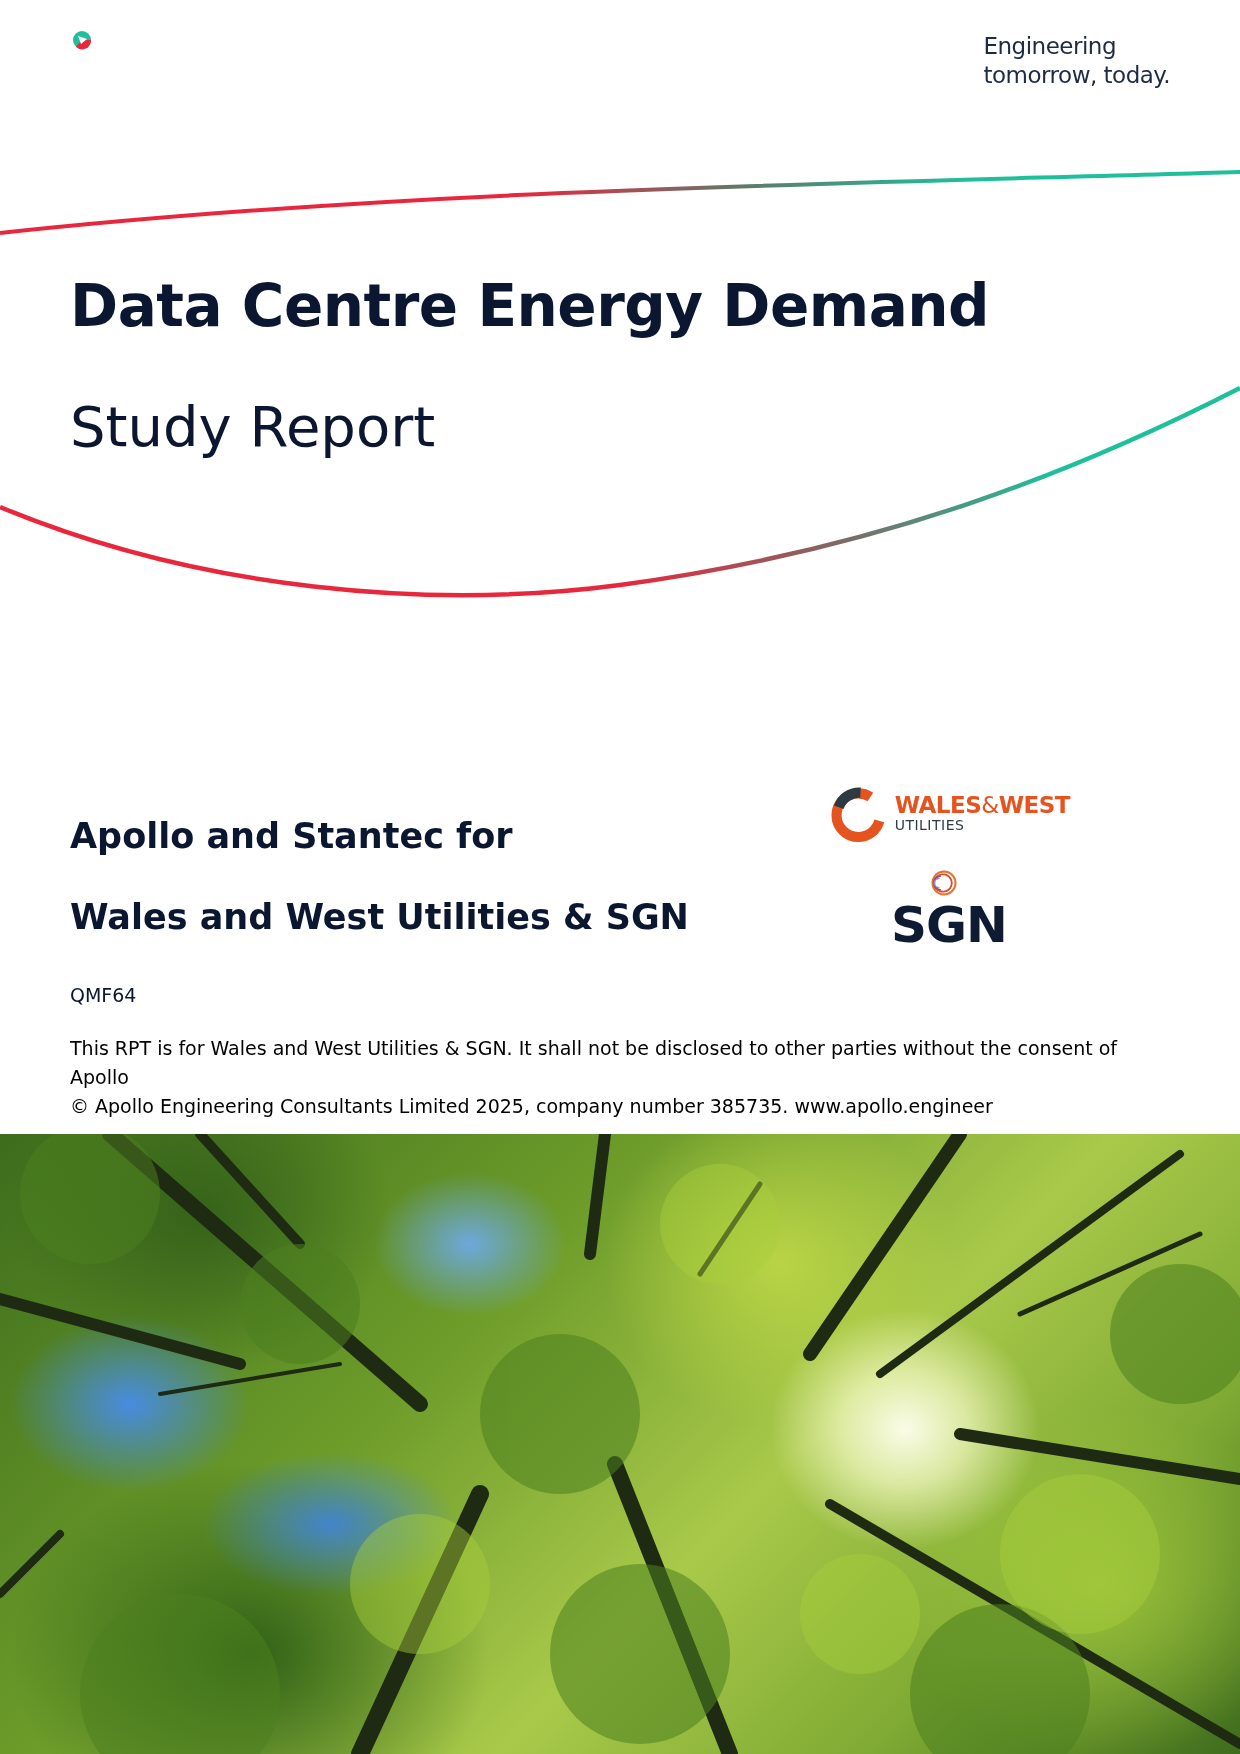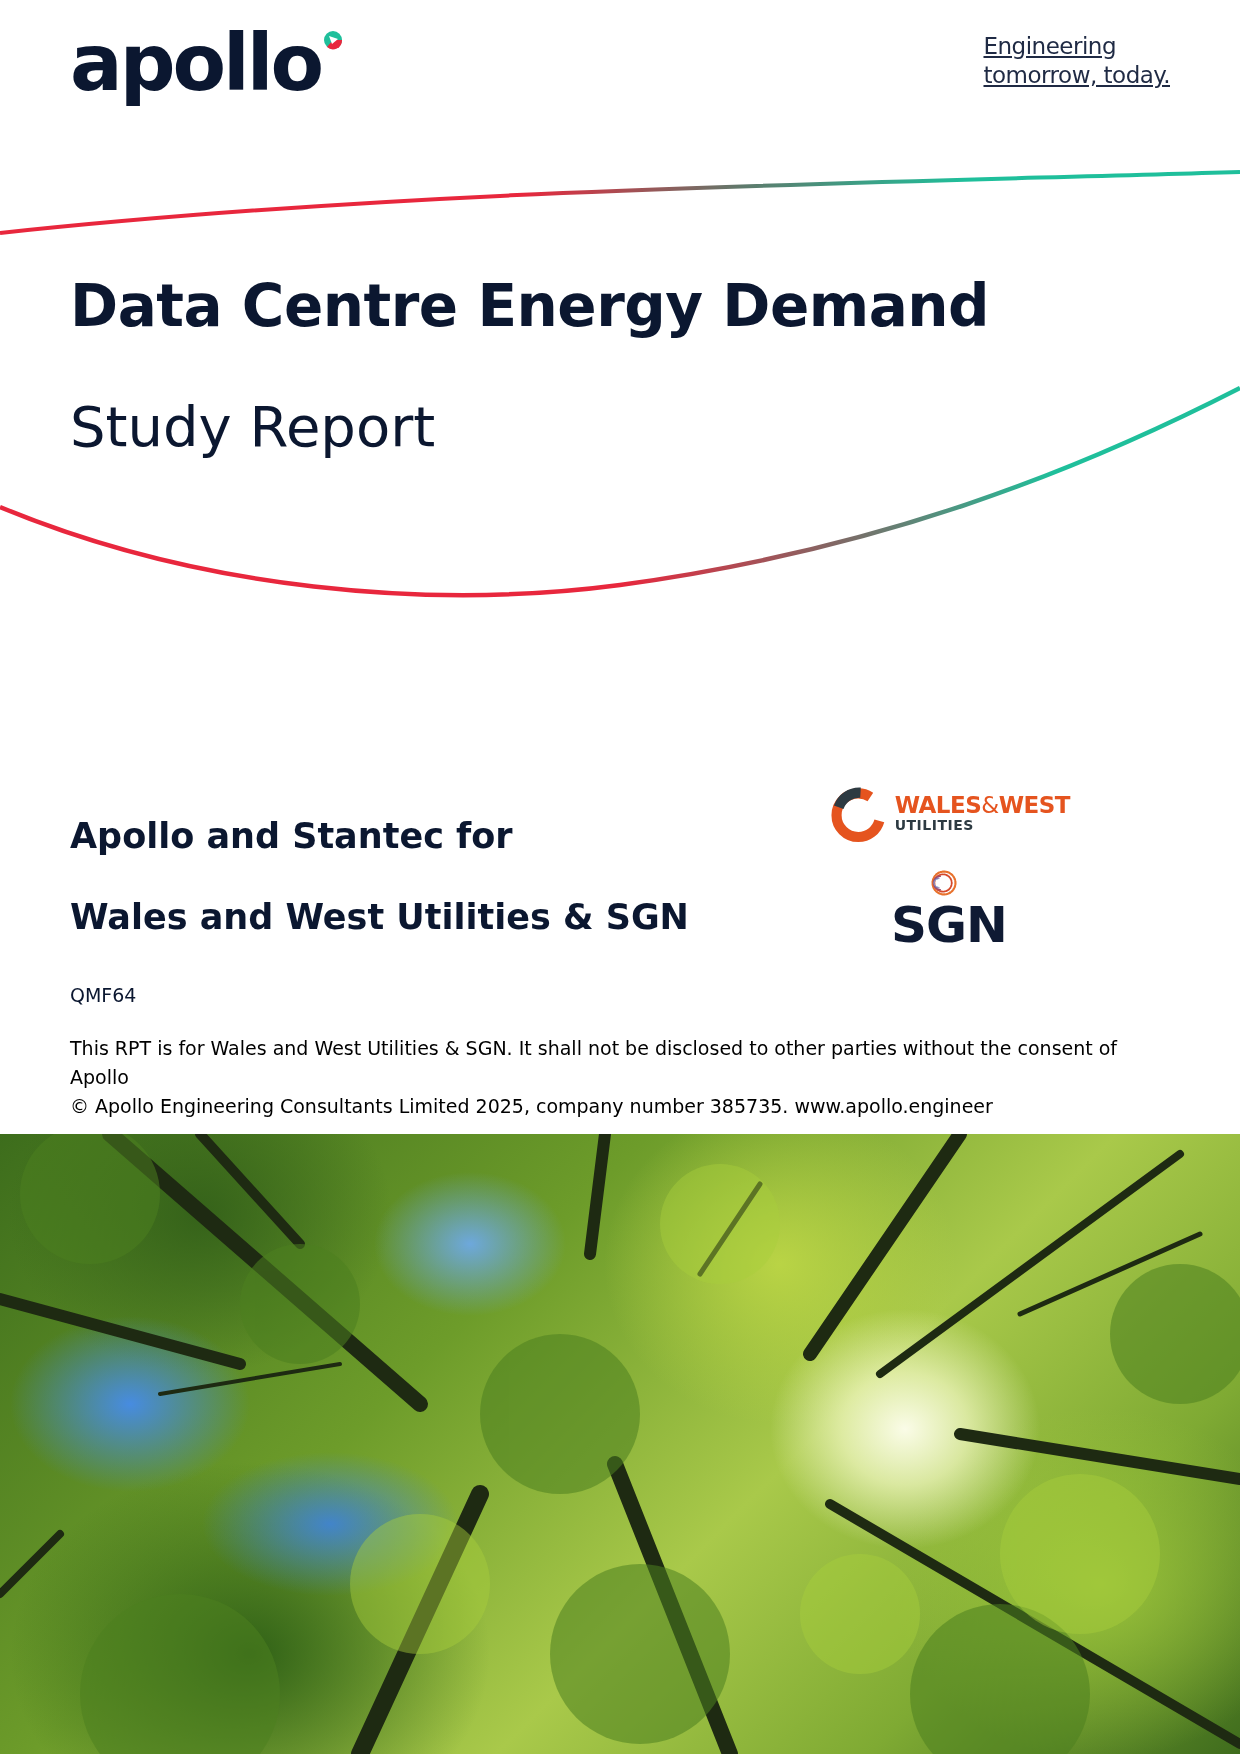--- a/index.html
+++ b/index.html
@@ -13,21 +13,21 @@
     
     .logo { left: 70px; top: 26px; height: 80px; display: flex; align-items: flex-start; }
     .logo-word {
       font-family: "DejaVu Sans", sans-serif; font-weight: bold;
       font-size: 78px; letter-spacing: -3px; line-height: 74px; color: #0b1730;
     }
     .logo-mark { width: 20px; height: 20px; margin-left: 2px; margin-top: 4px; }
 
     .tagline {
       right: 70px; top: 32px; font-size: 23px; line-height: 29px; color: #1f2a44;
-      font-family: "DejaVu Sans", sans-serif; letter-spacing: -0.5px; text-decoration: underline;
+      font-family: "DejaVu Sans", sans-serif; letter-spacing: -0.5px;
     }
 
     .curves { left: 0; top: 0; width: 1240px; height: 1754px; pointer-events: none; }
 
     .title {
       left: 70px; top: 272px; font-size: 58px; font-weight: bold; color: #0b1730;
       letter-spacing: -0.5px; white-space: nowrap;
     }
     .subtitle {
       left: 70px; top: 394px; font-size: 56px; font-weight: normal; color: #0b1730; white-space: nowrap;
@@ -37,21 +37,21 @@
       left: 70px; font-size: 35px; font-weight: bold; color: #0b1730; white-space: nowrap;
     }
     .prepared-1 { top: 816px; }
     .prepared-2 { top: 897px; }
 
     
     .wwu-logo { left: 830px; top: 768px; width: 240px; height: 90px; display: flex; align-items: center; }
     .wwu-text { margin-left: 8px; line-height: 1; }
     .wwu-main { font-size: 23px; font-weight: bold; color: #e5541f; letter-spacing: -0.5px; }
     .wwu-main .amp { color: #e5541f; font-weight: normal; }
-    .wwu-sub { font-size: 14px; color: #2d3a42; letter-spacing: 0.5px; margin-top: 1px; font-weight: bold; }
+    .wwu-sub { font-size: 14px; color: #2d3a42; letter-spacing: 0.5px; margin-top: 1px; }
 
     .sgn-logo { left: 834px; top: 870px; width: 220px; height: 84px; display: flex; align-items: center; flex-direction: column; }
     .sgn-text { font-size: 50px; font-weight: bold; color: #0f1a33; margin-left: 10px; letter-spacing: -1px; }
 
     .meta-row { left: 70px; top: 984px; width: 1058px; display: flex; justify-content: space-between;
       font-size: 19px; color: #0b1730; }
     .disclaimer { left: 70px; top: 1034px; width: 1110px; font-size: 19px; line-height: 29px; color: #000000; }
 
     
     .photo {
@@ -87,21 +87,20 @@
       <stop offset="0.68" stop-color="#7d6a66"></stop>
       <stop offset="0.85" stop-color="#1fbf9b"></stop>
       <stop offset="1" stop-color="#1fbf9b"></stop>
     </linearGradient>
   </defs>
   <path d="M0 233 C 400 190, 800 185, 1240 172" fill="none" stroke="url(#g1)" stroke-width="4"></path>
   <path d="M0 507 C 200 590, 430 610, 620 585 C 880 550, 1080 470, 1240 388" fill="none" stroke="url(#g2)" stroke-width="4.5"></path>
 </svg>
 
 <div class="abs logo">
-  <span class="logo-word">apollo</span>
   <svg class="logo-mark" viewBox="0 0 20 20">
     <circle cx="10" cy="10" r="9" fill="#1fbf9b"></circle>
     <path d="M10 10 L 19 10 A 9 9 0 0 1 4 17 Z" fill="#e8273d"></path>
     <path d="M6 6 L 15 9 L 9 14 Z" fill="#ffffff"></path>
   </svg>
 </div>
 
 <div class="abs tagline">
   <div>Engineering</div>
   <div>tomorrow, today.</div>

